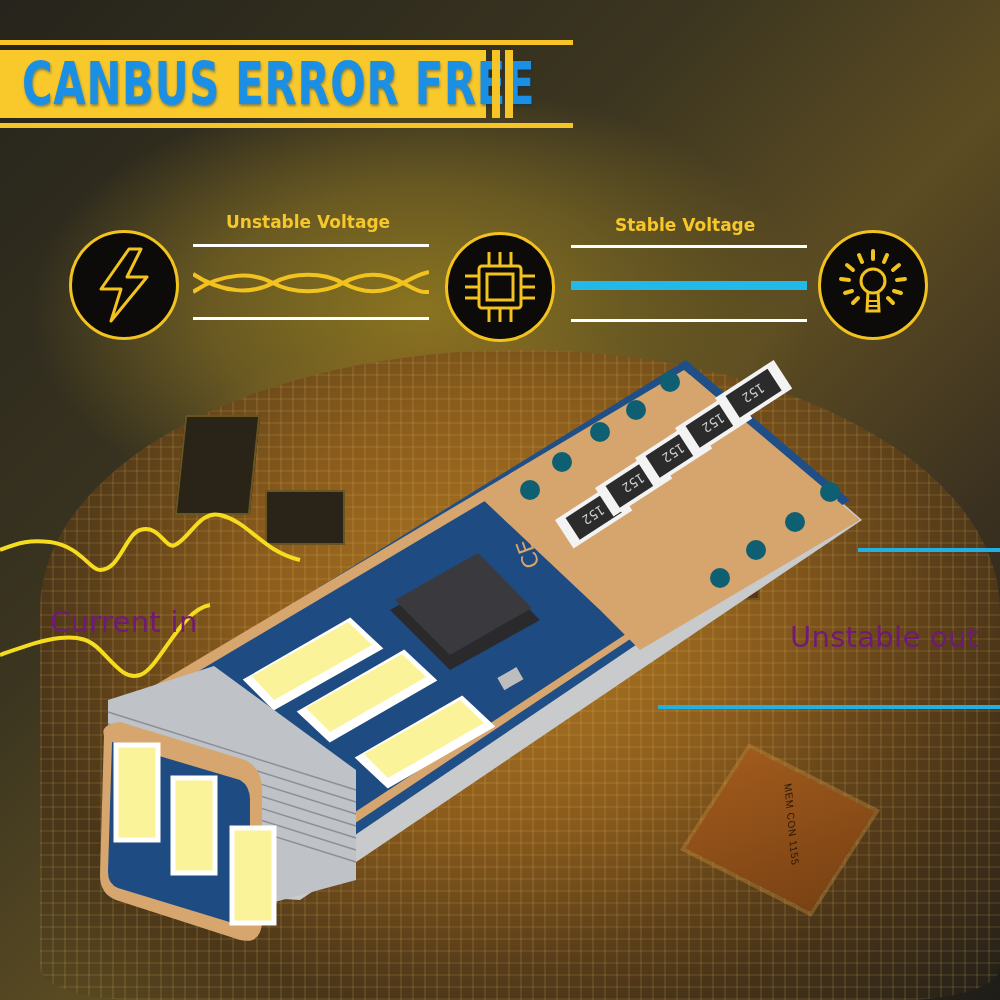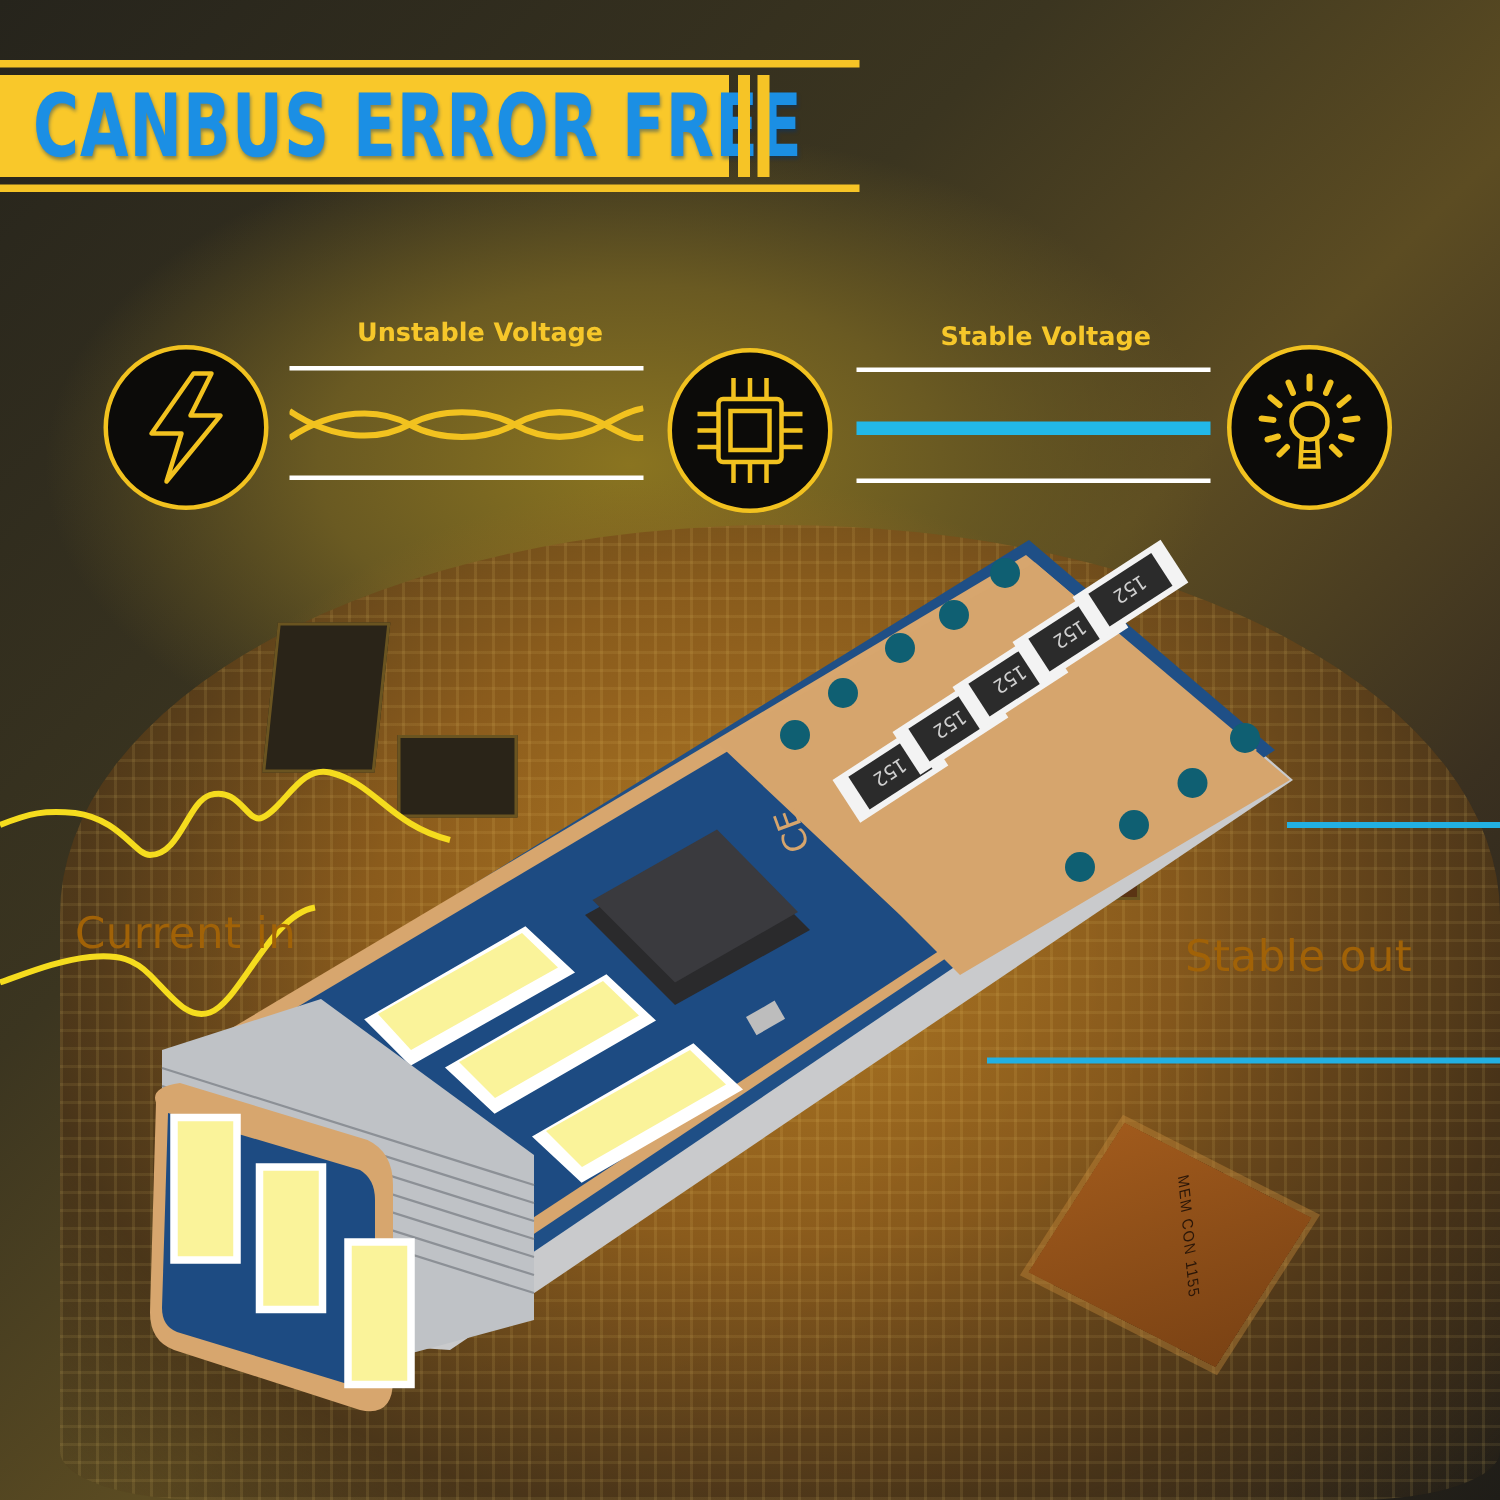--- a/index.html
+++ b/index.html
@@ -62,27 +62,27 @@
       text-shadow:1px 2px 3px rgba(0,50,110,0.45);
     }
     
     .circle {
       position:absolute; width:110px; height:110px; border-radius:50%;
       background:#0c0b09; border:3px solid #f2c21f;
       display:flex; align-items:center; justify-content:center;
     }
     .label-voltage {
       position:absolute; font-family:"DejaVu Sans", sans-serif; font-weight:bold;
-      font-size:17px; color:#f6c72a; white-space:nowrap;margin-left:12px;
+      font-size:17px; color:#f6c72a; white-space:nowrap;
     }
     .line-white { position:absolute; height:3px; background:#fff; }
     .line-blue { position:absolute; height:9px; background:#22b8e8; }
     
     .current-label {
-      position:absolute; font-size:29px; color:#a16207; white-space:nowrap;
+      position:absolute; font-size:29px; color:#701a75; white-space:nowrap;
       font-family:"DejaVu Sans", sans-serif; letter-spacing:0.3px;
     }
     .cyan-line { position:absolute; height:4px; background:#22b0e2; }
     
     .bulb { position:absolute; left:0; top:0; width:1000px; height:1000px; pointer-events:none; }
     .bulb svg { position:absolute; left:0; top:0; }
   </style>
 </head>
 <body>
 
@@ -258,13 +258,13 @@
       <path d="M112 742 L240 780 Q250 786 250 800 L250 915 Q250 928 236 924 L118 888 Q108 884 108 872 Z" fill="#1d4b82"></path>
 
       <rect x="116" y="745" width="42" height="95" fill="#faf39a" stroke="#ffffff" stroke-width="5"></rect>
       <rect x="173" y="778" width="42" height="95" fill="#faf39a" stroke="#ffffff" stroke-width="5"></rect>
       <rect x="232" y="828" width="42" height="95" fill="#faf39a" stroke="#ffffff" stroke-width="5"></rect>
     </g>
   </svg>
 </div>
 
 <div class="current-label" style="left:50px;top:605px;">Current in</div>
-<div class="current-label" style="left:790px;top:620px;">Stable out</div>
+<div class="current-label" style="left:790px;top:620px;">Unstable out</div>
 
 </body></html>

